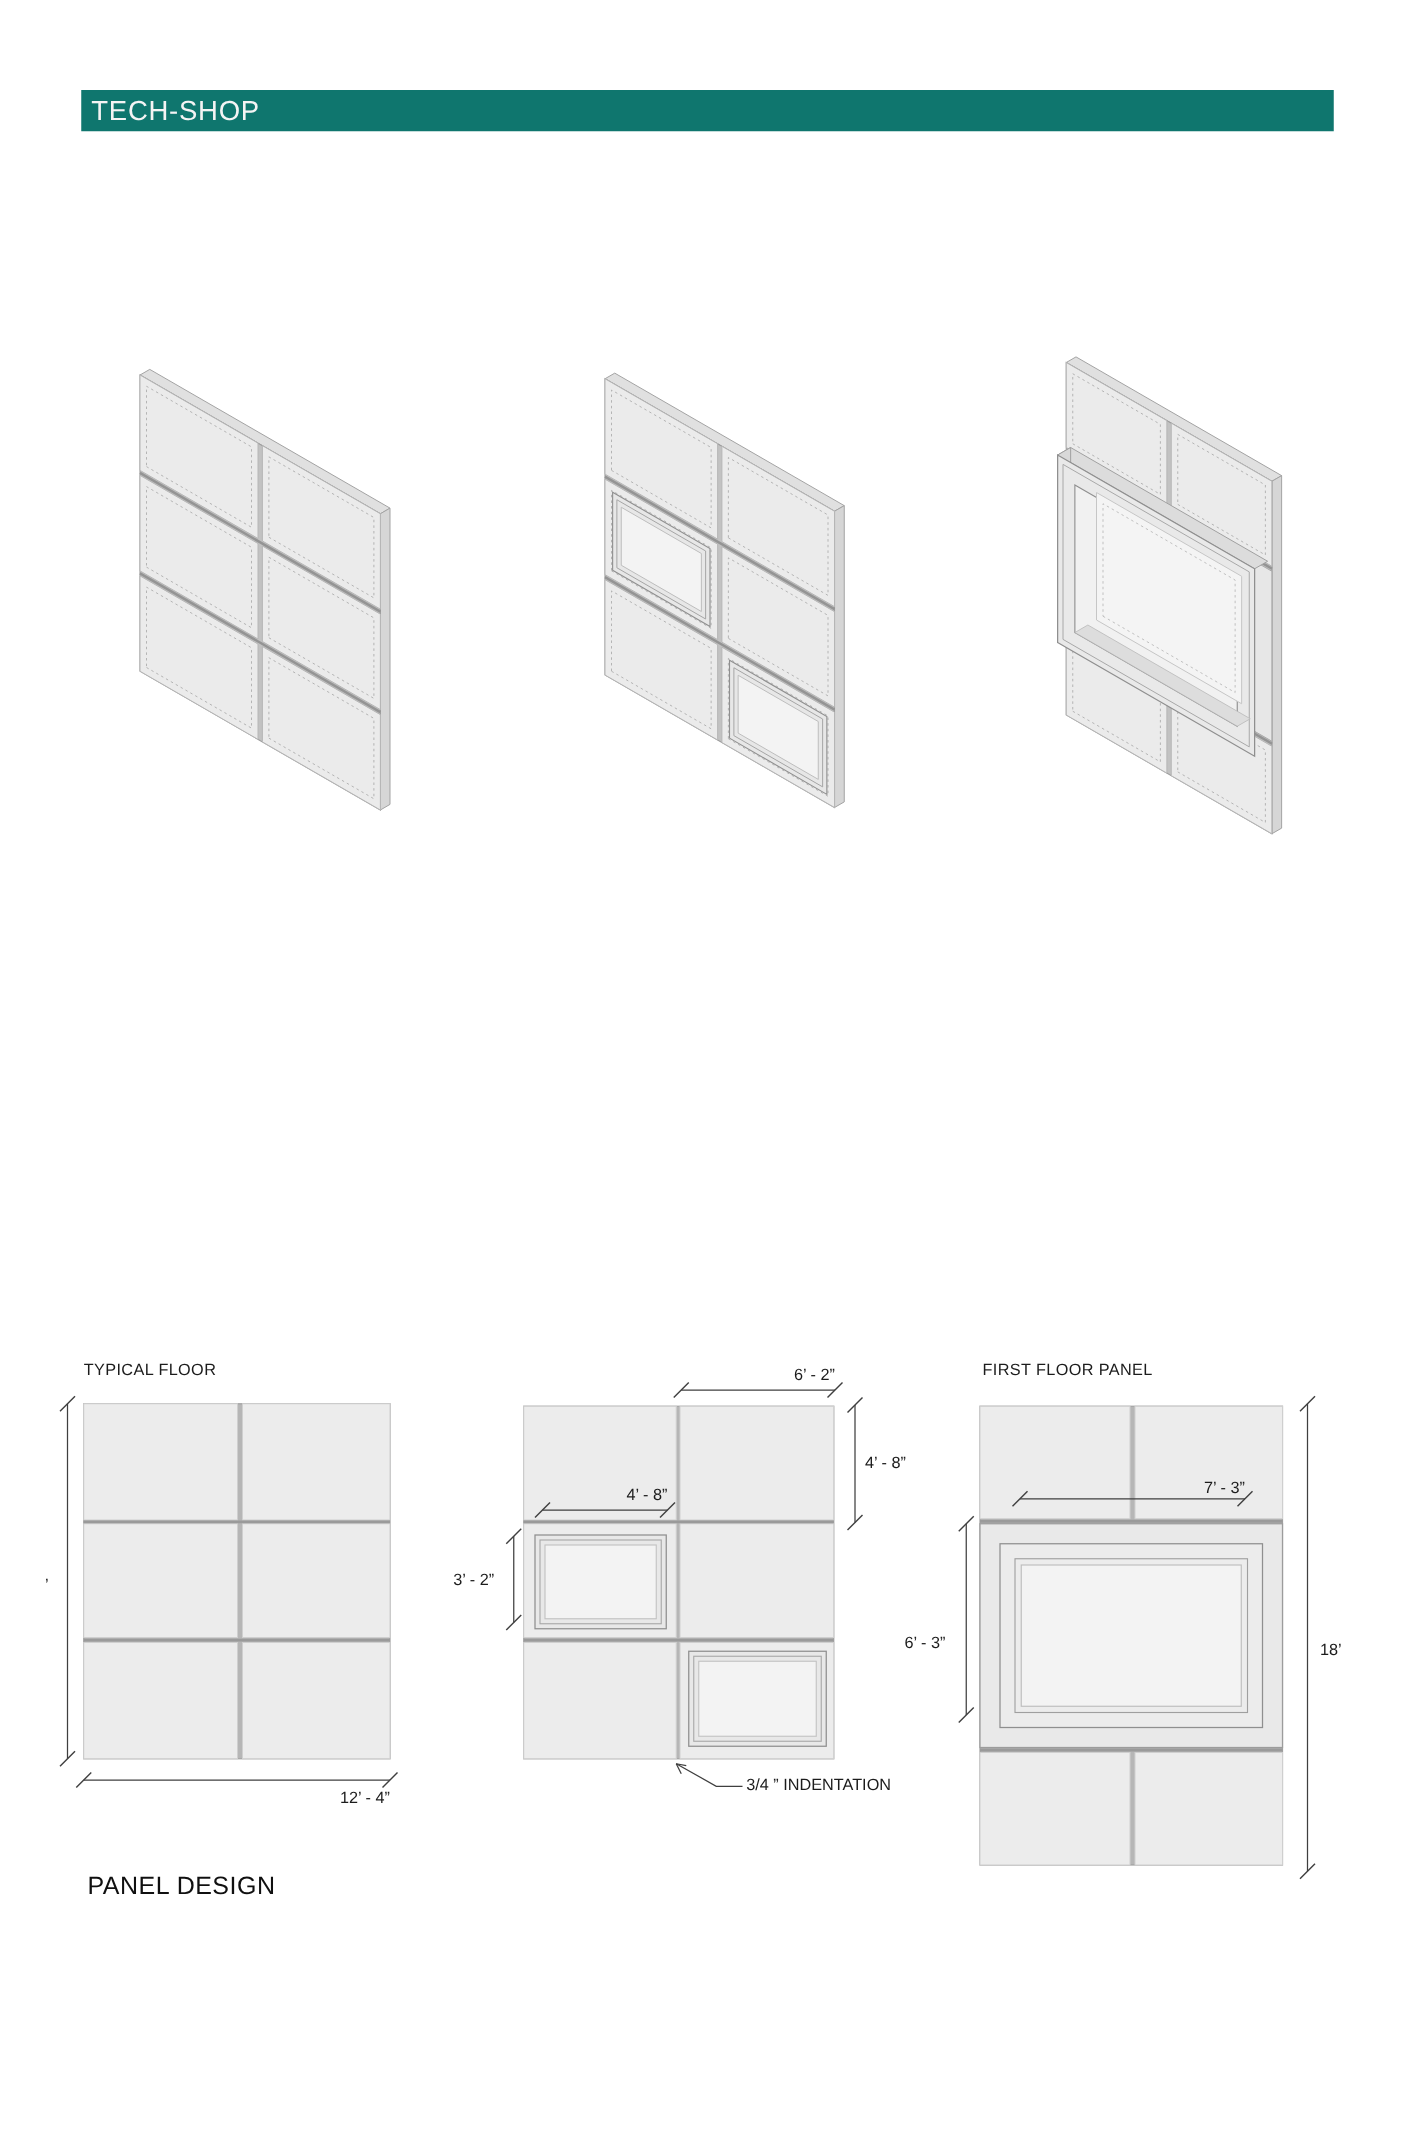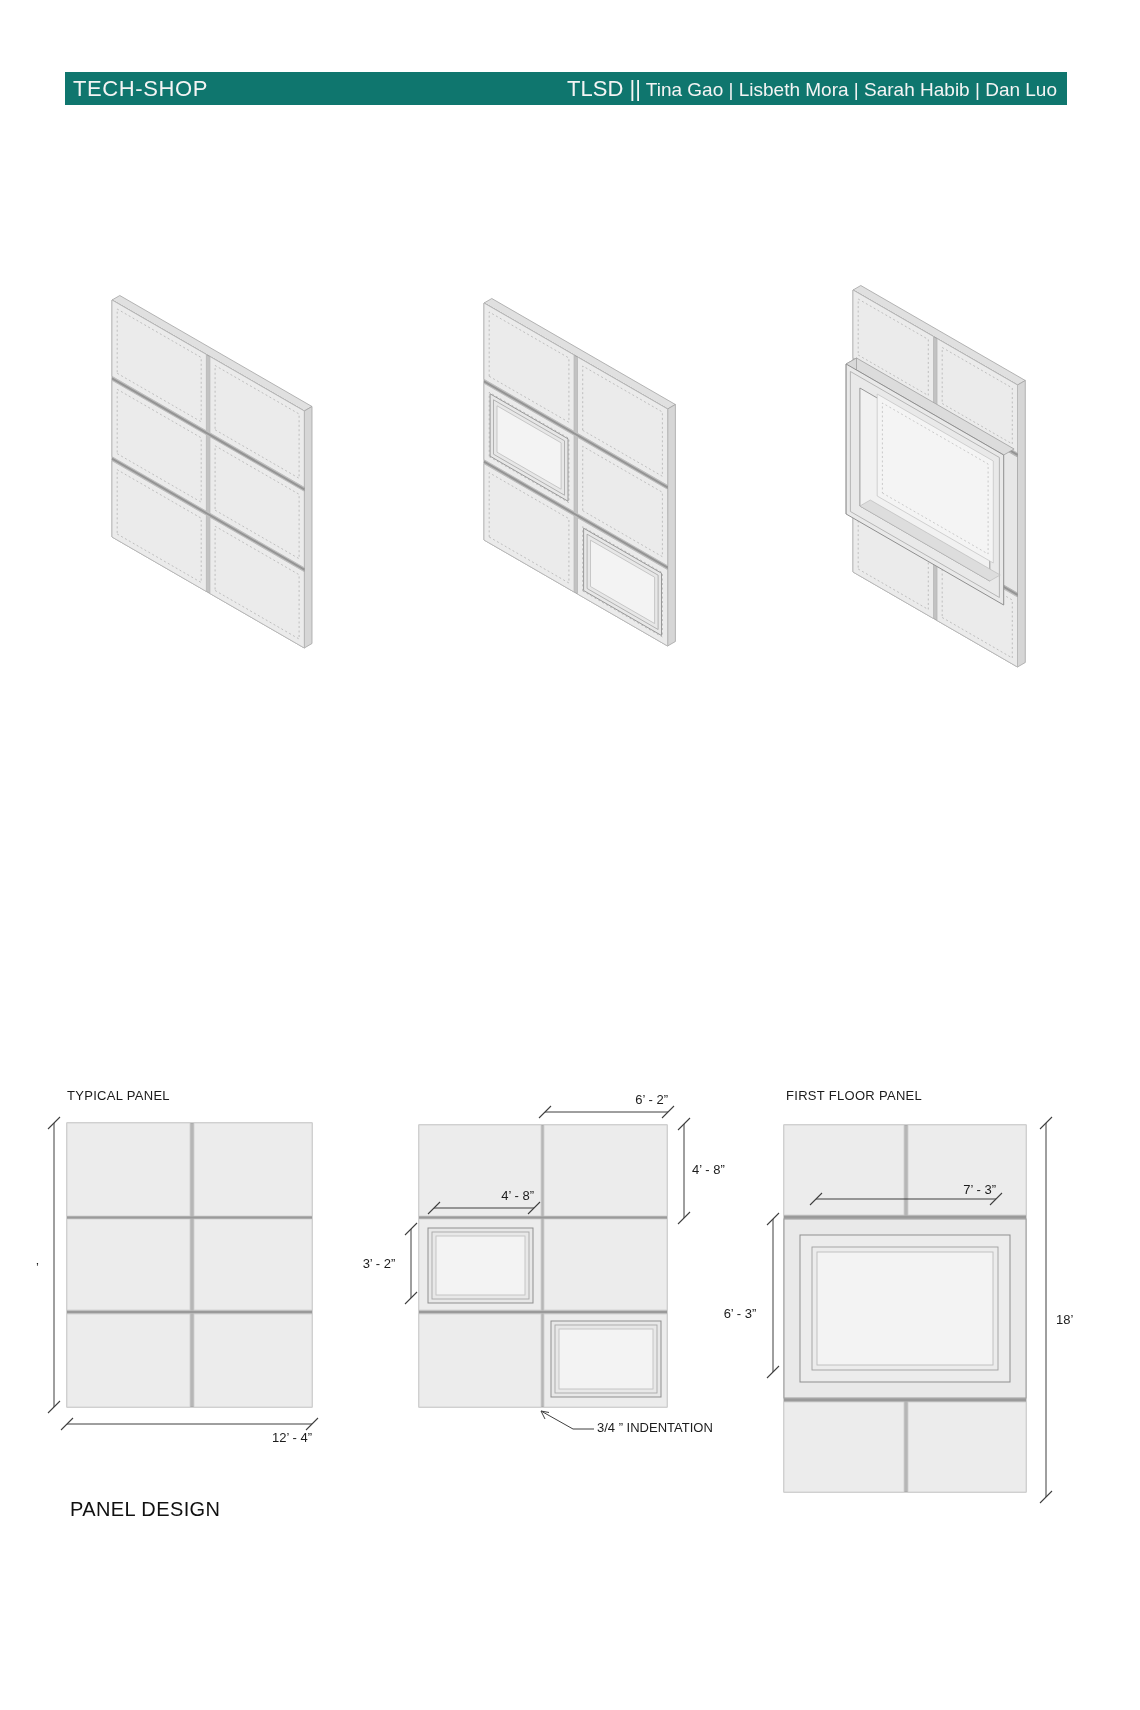--- a/index.html
+++ b/index.html
@@ -16,21 +16,20 @@
   .center{text-align:right}
   .right{text-align:center}
   .lbl{letter-spacing:.3px}
   .sec-title{position:absolute;left:70px;top:1498px;font-size:20px;letter-spacing:.4px;color:#101010}
 </style>
 </head>
 <body>
 
 <div class="header">
   <span class="studio">TECH-SHOP</span>
-  <span class="team"><span class="tlsd">TLSD ||</span><span> Tina Gao | Lisbeth Mora | Sarah Habib | Dan Luo</span></span>
 </div>
 
 <svg id="canvas" width="1140" height="1710" viewBox="0 0 1140 1710">
     <g>
       <rect x="67" y="1123" width="245" height="284" fill="#b6b6b6" stroke="#a3a3a3" stroke-width="1"></rect>
       <rect x="67" y="1123" width="123" height="93" fill="#ececec" stroke="#cfcfcf" stroke-width="0.8"></rect>
       <rect x="194" y="1123" width="118" height="93" fill="#ececec" stroke="#cfcfcf" stroke-width="0.8"></rect>
       <rect x="67" y="1219" width="123" height="91" fill="#ececec" stroke="#cfcfcf" stroke-width="0.8"></rect>
       <rect x="194" y="1219" width="118" height="91" fill="#ececec" stroke="#cfcfcf" stroke-width="0.8"></rect>
       <rect x="67" y="1314" width="123" height="93" fill="#ececec" stroke="#cfcfcf" stroke-width="0.8"></rect>
@@ -163,21 +162,21 @@
       <polygon points="846.1,364.0 846.1,514.0 856.5,508.0 856.5,358.0" fill="#d9d9d9" stroke="#a0a0a0" stroke-width="0.8"></polygon>
       <polygon points="846.1,514.0 1003.7,605.0 1003.7,455.0 846.1,364.0" fill="#e9e9e9" stroke="#8f8f8f" stroke-width="1"></polygon>
       <polygon points="850.4,511.5 999.4,597.5 999.4,457.5 850.4,371.5" fill="none" stroke="#a8a8a8" stroke-width="0.8"></polygon>
       <polygon points="859.9,506.0 989.8,581.0 989.8,463.0 859.9,388.0" fill="#f1f1f1" stroke="#8f8f8f" stroke-width="0.9"></polygon>
       <polygon points="859.9,506.0 989.8,581.0 1000.2,575.0 870.3,500.0" fill="#dddddd" stroke="#b5b5b5" stroke-width="0.6"></polygon>
       <polygon points="877.2,496.0 993.3,563.0 993.3,461.0 877.2,394.0" fill="#f4f4f4" stroke="#c6c6c6" stroke-width="0.8"></polygon>
       <polygon points="882.4,493.0 988.1,554.0 988.1,464.0 882.4,403.0" fill="none" stroke="#b8b8b8" stroke-width="0.7" stroke-dasharray="2 2.5"></polygon>
     </g>
   </svg>
 
-<div class="t lbl" style="left:67px;top:1088px">TYPICAL PANEL</div>
+<div class="t lbl" style="left:67px;top:1088px">TYPICAL FLOOR</div>
 <div class="t lbl" style="left:786px;top:1088px">FIRST FLOOR PANEL</div>
 
 <div class="t center" style="left:67px;top:1430px;width:245px">12’ - 4”</div>
 <div class="t" style="left:36px;top:1260px">’</div>
 <div class="t center" style="left:544px;top:1092px;width:124px">6’ - 2”</div>
 <div class="t" style="left:692px;top:1162px">4’ - 8”</div>
 <div class="t center" style="left:434px;top:1188px;width:100px">4’ - 8”</div>
 <div class="t right" style="left:352px;top:1256px;width:54px">3’ - 2”</div>
 <div class="t" style="left:597px;top:1420px">3/4 ” INDENTATION</div>
 <div class="t center" style="left:816px;top:1182px;width:180px">7’ - 3”</div>

